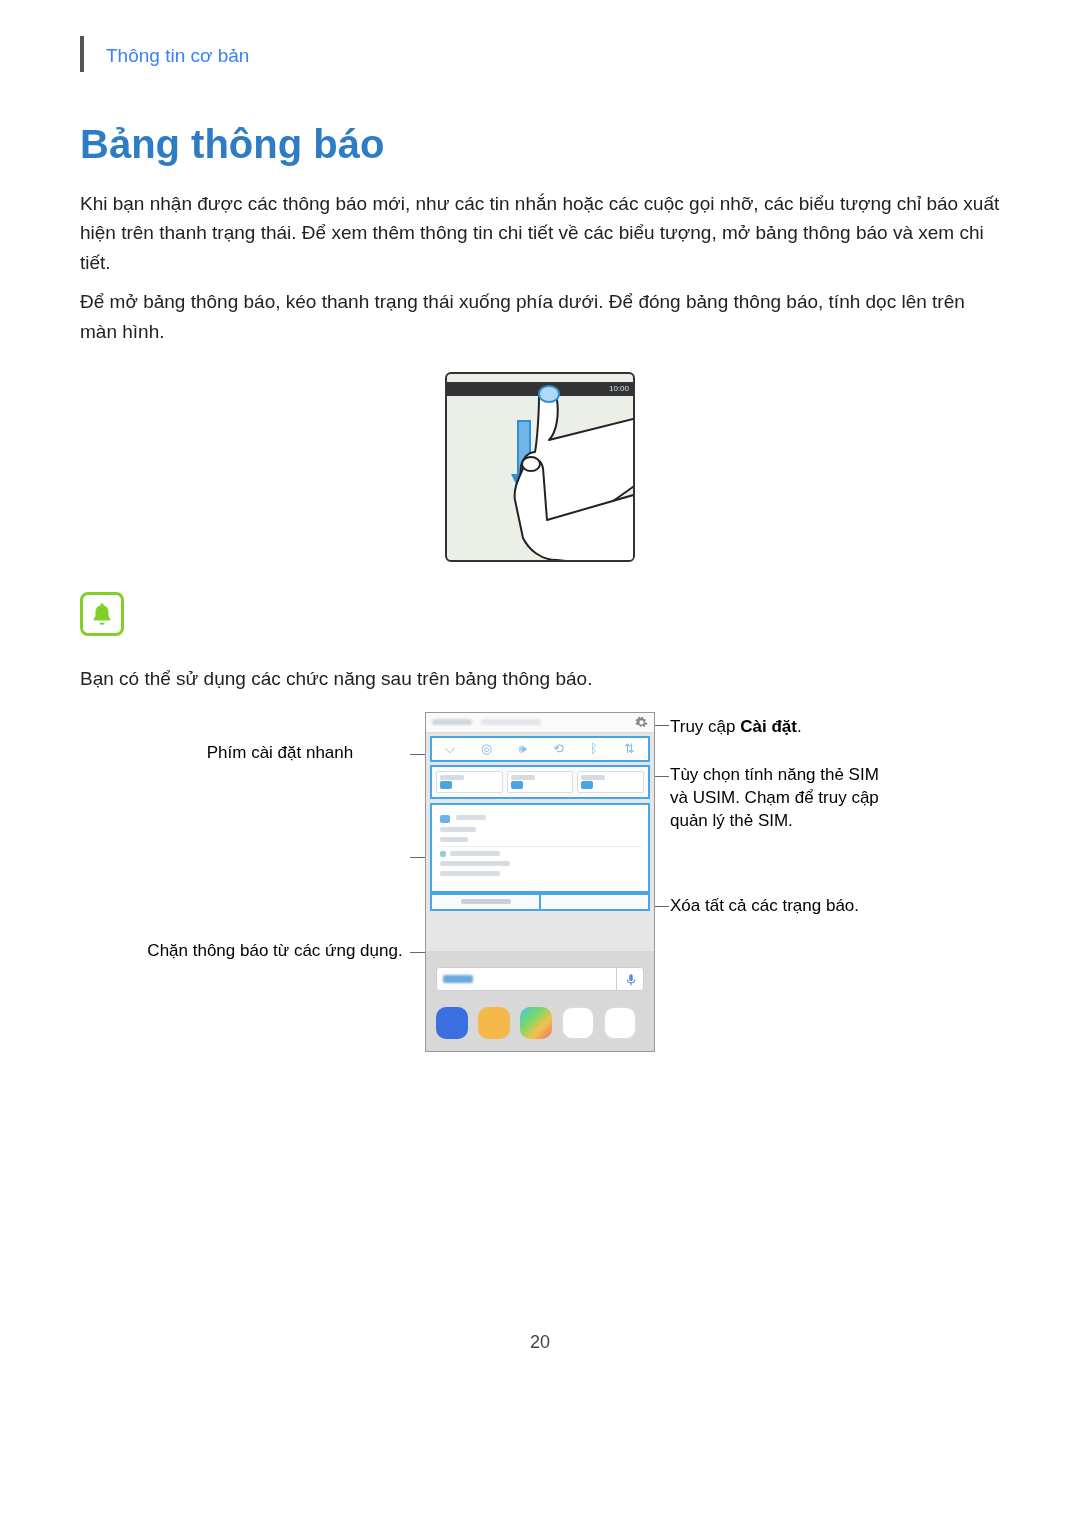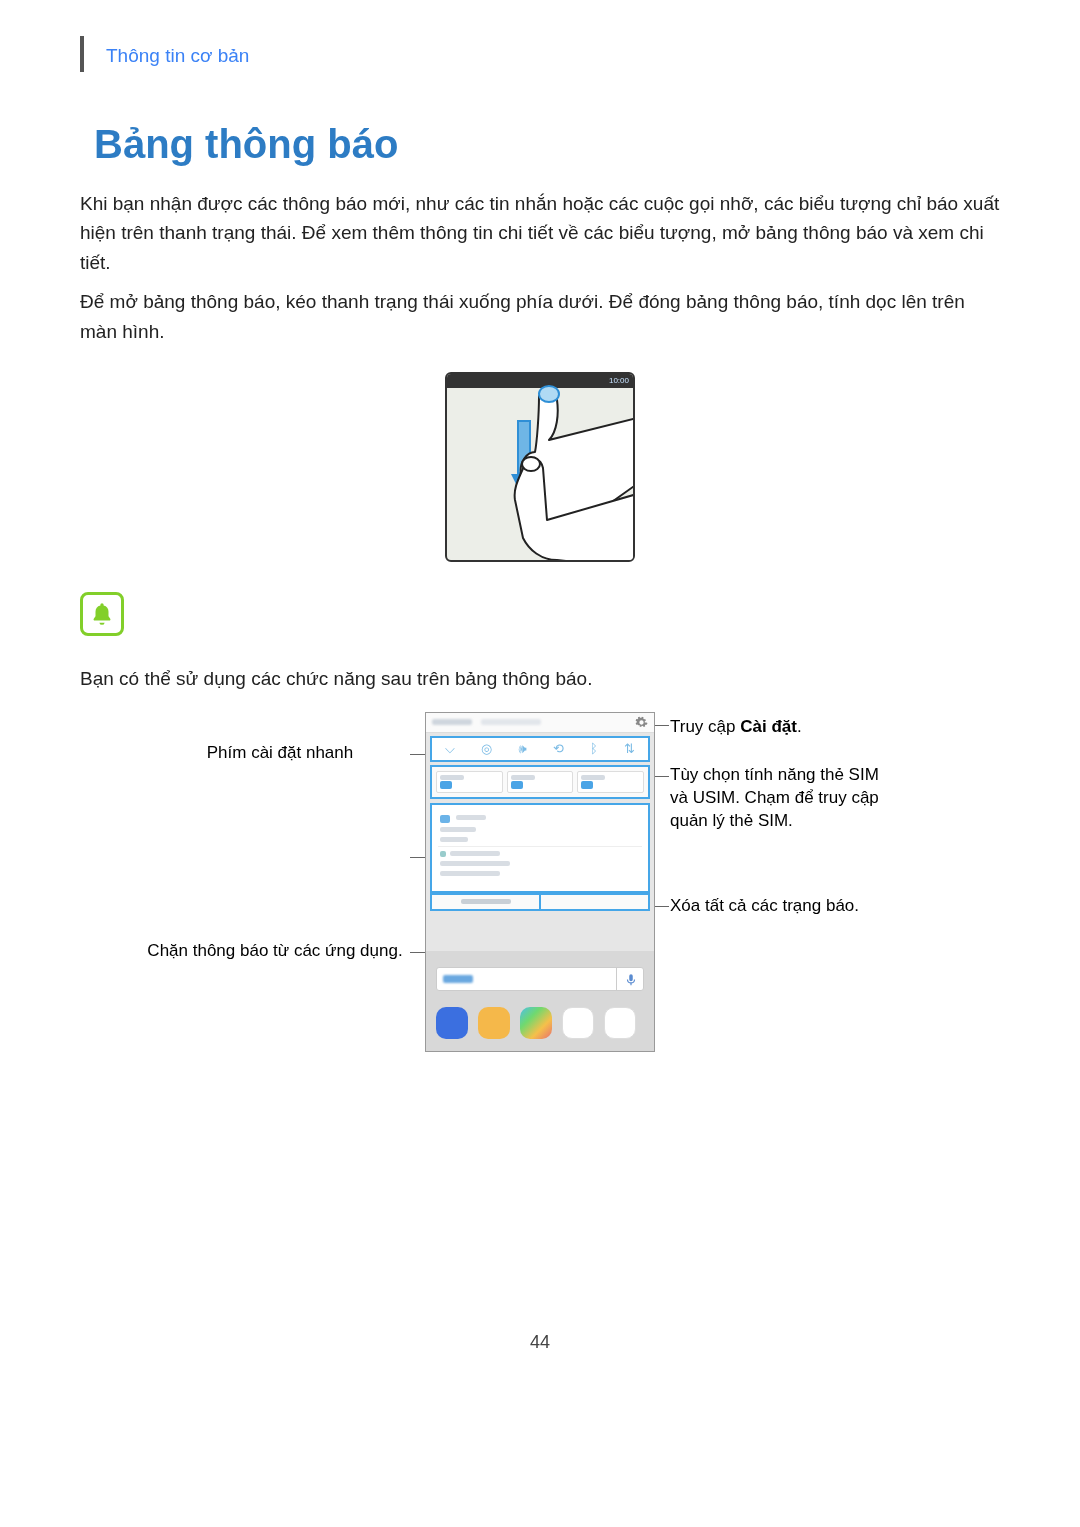--- a/index.html
+++ b/index.html
@@ -26,21 +26,20 @@
     .section-label {
       font-size: 19px;
       color: #3b82f6;
       font-weight: 400;
     }
     h1 {
       color: #2d7cc4;
       font-size: 40px;
       font-weight: 700;
       margin-bottom: 22px;
-      margin-left: 14px;
     }
     .body-text {
       font-size: 19px;
       line-height: 1.55;
       color: #222;
       margin-bottom: 10px;
     }
     .illustration-wrap {
       display: flex;
       justify-content: center;
@@ -50,21 +49,21 @@
       width: 190px;
       height: 190px;
       border: 2px solid #333;
       border-radius: 6px;
       position: relative;
       background: #eceee8;
       overflow: hidden;
     }
     .ge-status {
       position: absolute;
-      top: 0; left: 0; right: 0;
+      top: 8px; left: 0; right: 0;
       height: 14px;
       background: #333;
       text-align: right;
       color: #c8e3ff;
       font-size: 8px;
       padding-right: 4px;
       line-height: 14px;
     }
     .ge-arrow {
       position: absolute;
@@ -381,13 +380,13 @@
         <div class="p-app" style="background:#3b6fe0"></div>
         <div class="p-app" style="background:#f5b84a"></div>
         <div class="p-app" style="background:linear-gradient(135deg,#4ec0e8,#6fd96f,#f5c04a,#e86f6f)"></div>
         <div class="p-app" style="background:#fff;border:1px solid #ddd"></div>
         <div class="p-app" style="background:#fff;border:1px solid #ddd"></div>
       </div>
     </div>
   </div>
 </div>
 
-<div class="page-num">44</div>
+<div class="page-num">20</div>
 
 </body></html>

